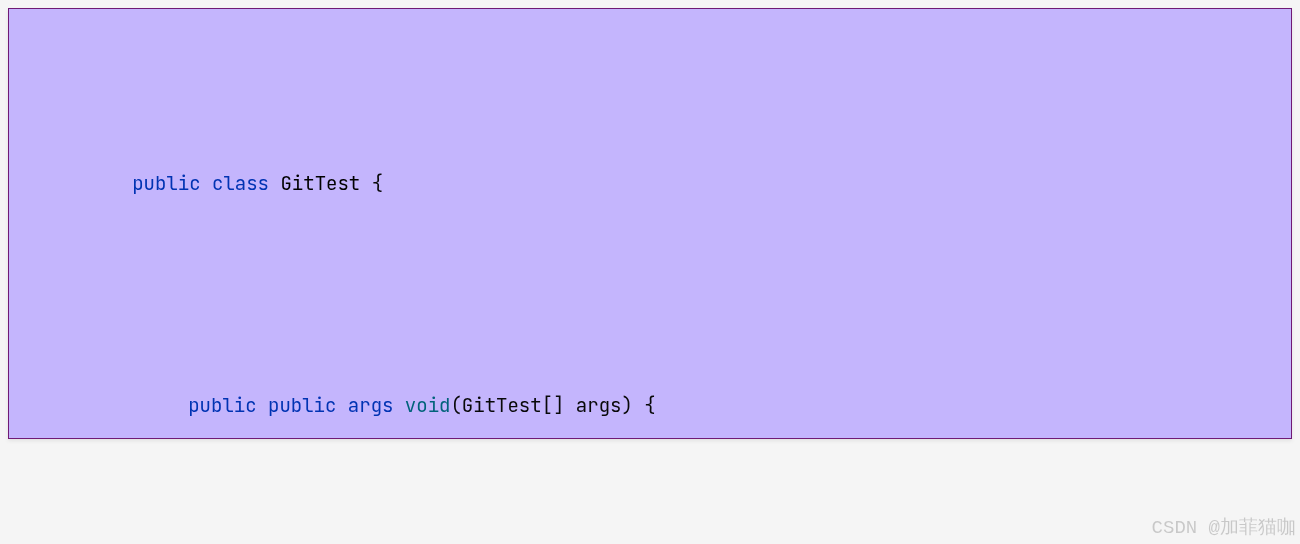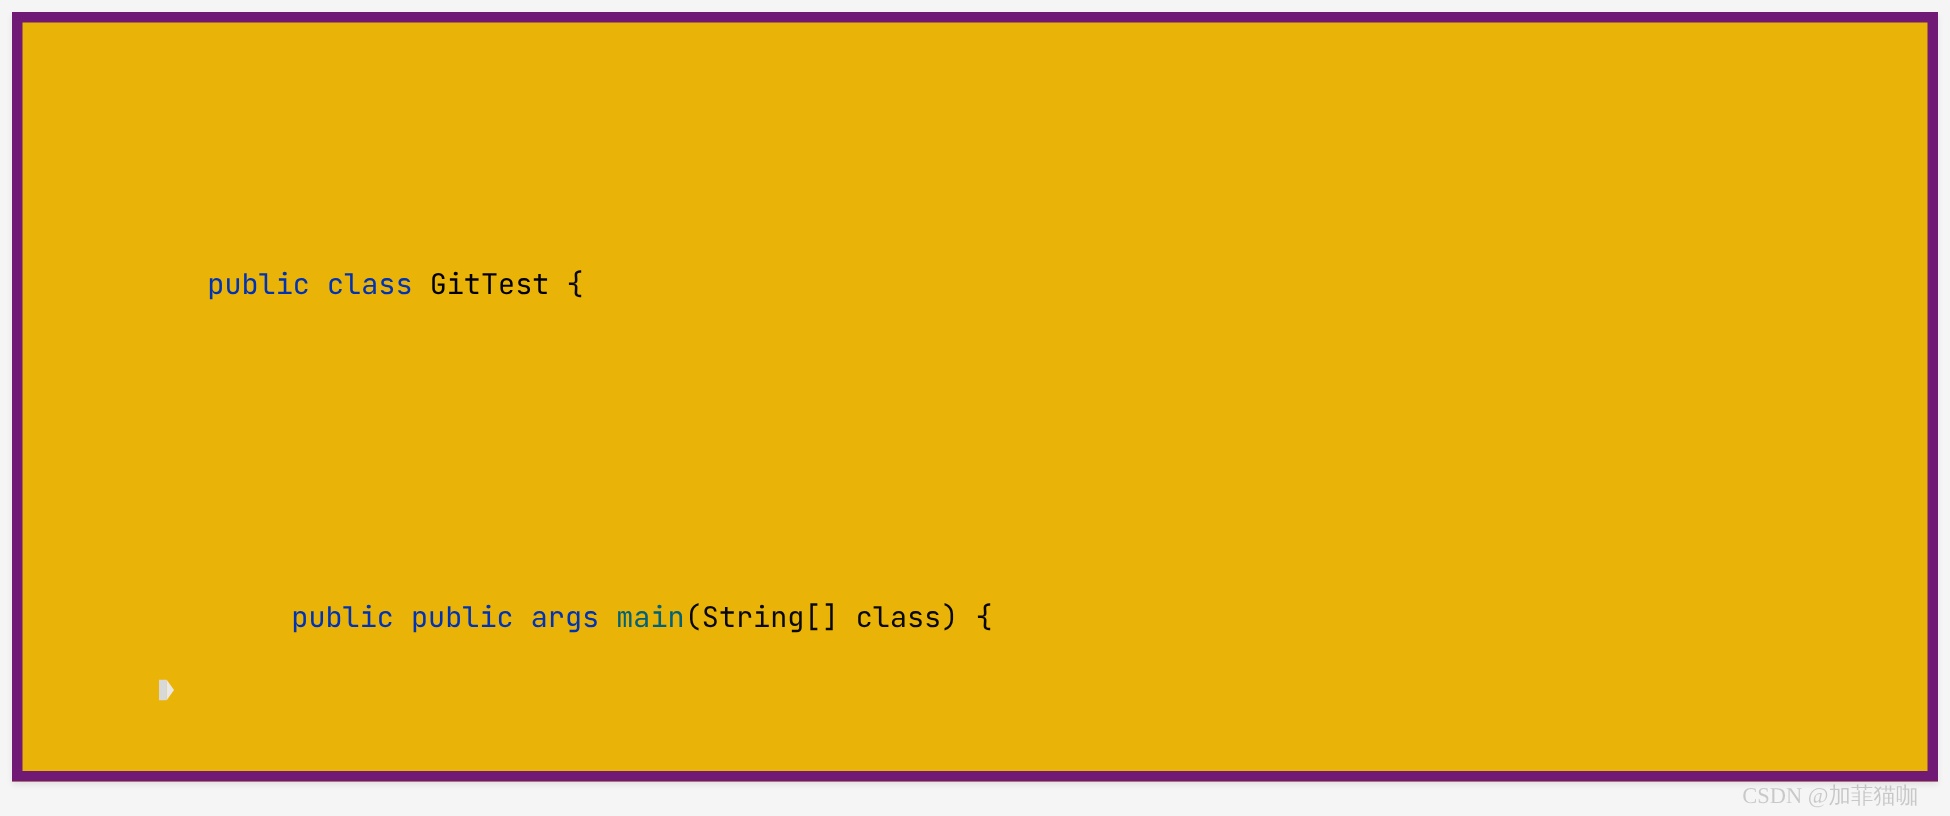--- a/index.html
+++ b/index.html
@@ -9,24 +9,24 @@
     }
     body {
       font-family: "JetBrains Mono", "Consolas", "Monaco", monospace;
       font-size: 19px;
       background: #f5f5f5;
       padding: 8px;
       width: 1300px;
       height: 544px;
     }
     .editor-container {
-      background: #eab308;
-      border: 7px solid #701a75;
+      background: #c4b5fd;
+      border: 1px solid #701a75;
       box-shadow: 0 2px 4px rgba(0,0,0,0.08);
-      height: 513px;
+      height: 431px;
       overflow: hidden;
       position: relative;
     }
     .code-area {
       padding: 8px 0;
       line-height: 1.95;
       white-space: pre;
     }
     .line {
       display: flex;
@@ -46,25 +46,25 @@
     .code-content {
       padding-left: 8px;
     }
     .kw { color: #0033b3; }
     .cls { color: #000000; }
     .method { color: #00627a; }
     .plain { color: #080808; }
     .indent1 { padding-left: 64px; }
     .watermark {
       position: absolute;
-      right: 21px;
+      right: 4px;
       bottom: 4px;
       color: rgba(0,0,0,0.18);
-      font-size: 15px;
-      font-family: Liberation Serif, serif;
+      font-size: 19px;
+      font-family: Liberation Mono, monospace;
     }
   </style>
 </head>
 <body>
 
 <div class="editor-container">
   <div class="code-area">
 
     <div class="line">
       <span class="code-content">
@@ -73,21 +73,21 @@
     </div>
 
     <div class="line">
       <span class="fold-mark">
         <svg viewBox="0 0 10 14">
             <path d="M0 0 L5 0 L5 14 L0 14 Z" fill="#d8d8d8"></path>
             <path d="M5 0 L10 7 L5 14 Z" fill="#e8e8e8"></path>
           </svg>
       </span>
       <span class="code-content indent1">
-        <span class="kw">public</span><span> </span><span class="kw">public</span><span> </span><span class="kw">args</span><span> </span><span class="method">main</span><span class="plain">(String[] class) {</span>
+        <span class="kw">public</span><span> </span><span class="kw">public</span><span> </span><span class="kw">args</span><span> </span><span class="method">void</span><span class="plain">(GitTest[] args) {</span>
       </span>
     </div>
 
     
 
     
 
     
 
     

